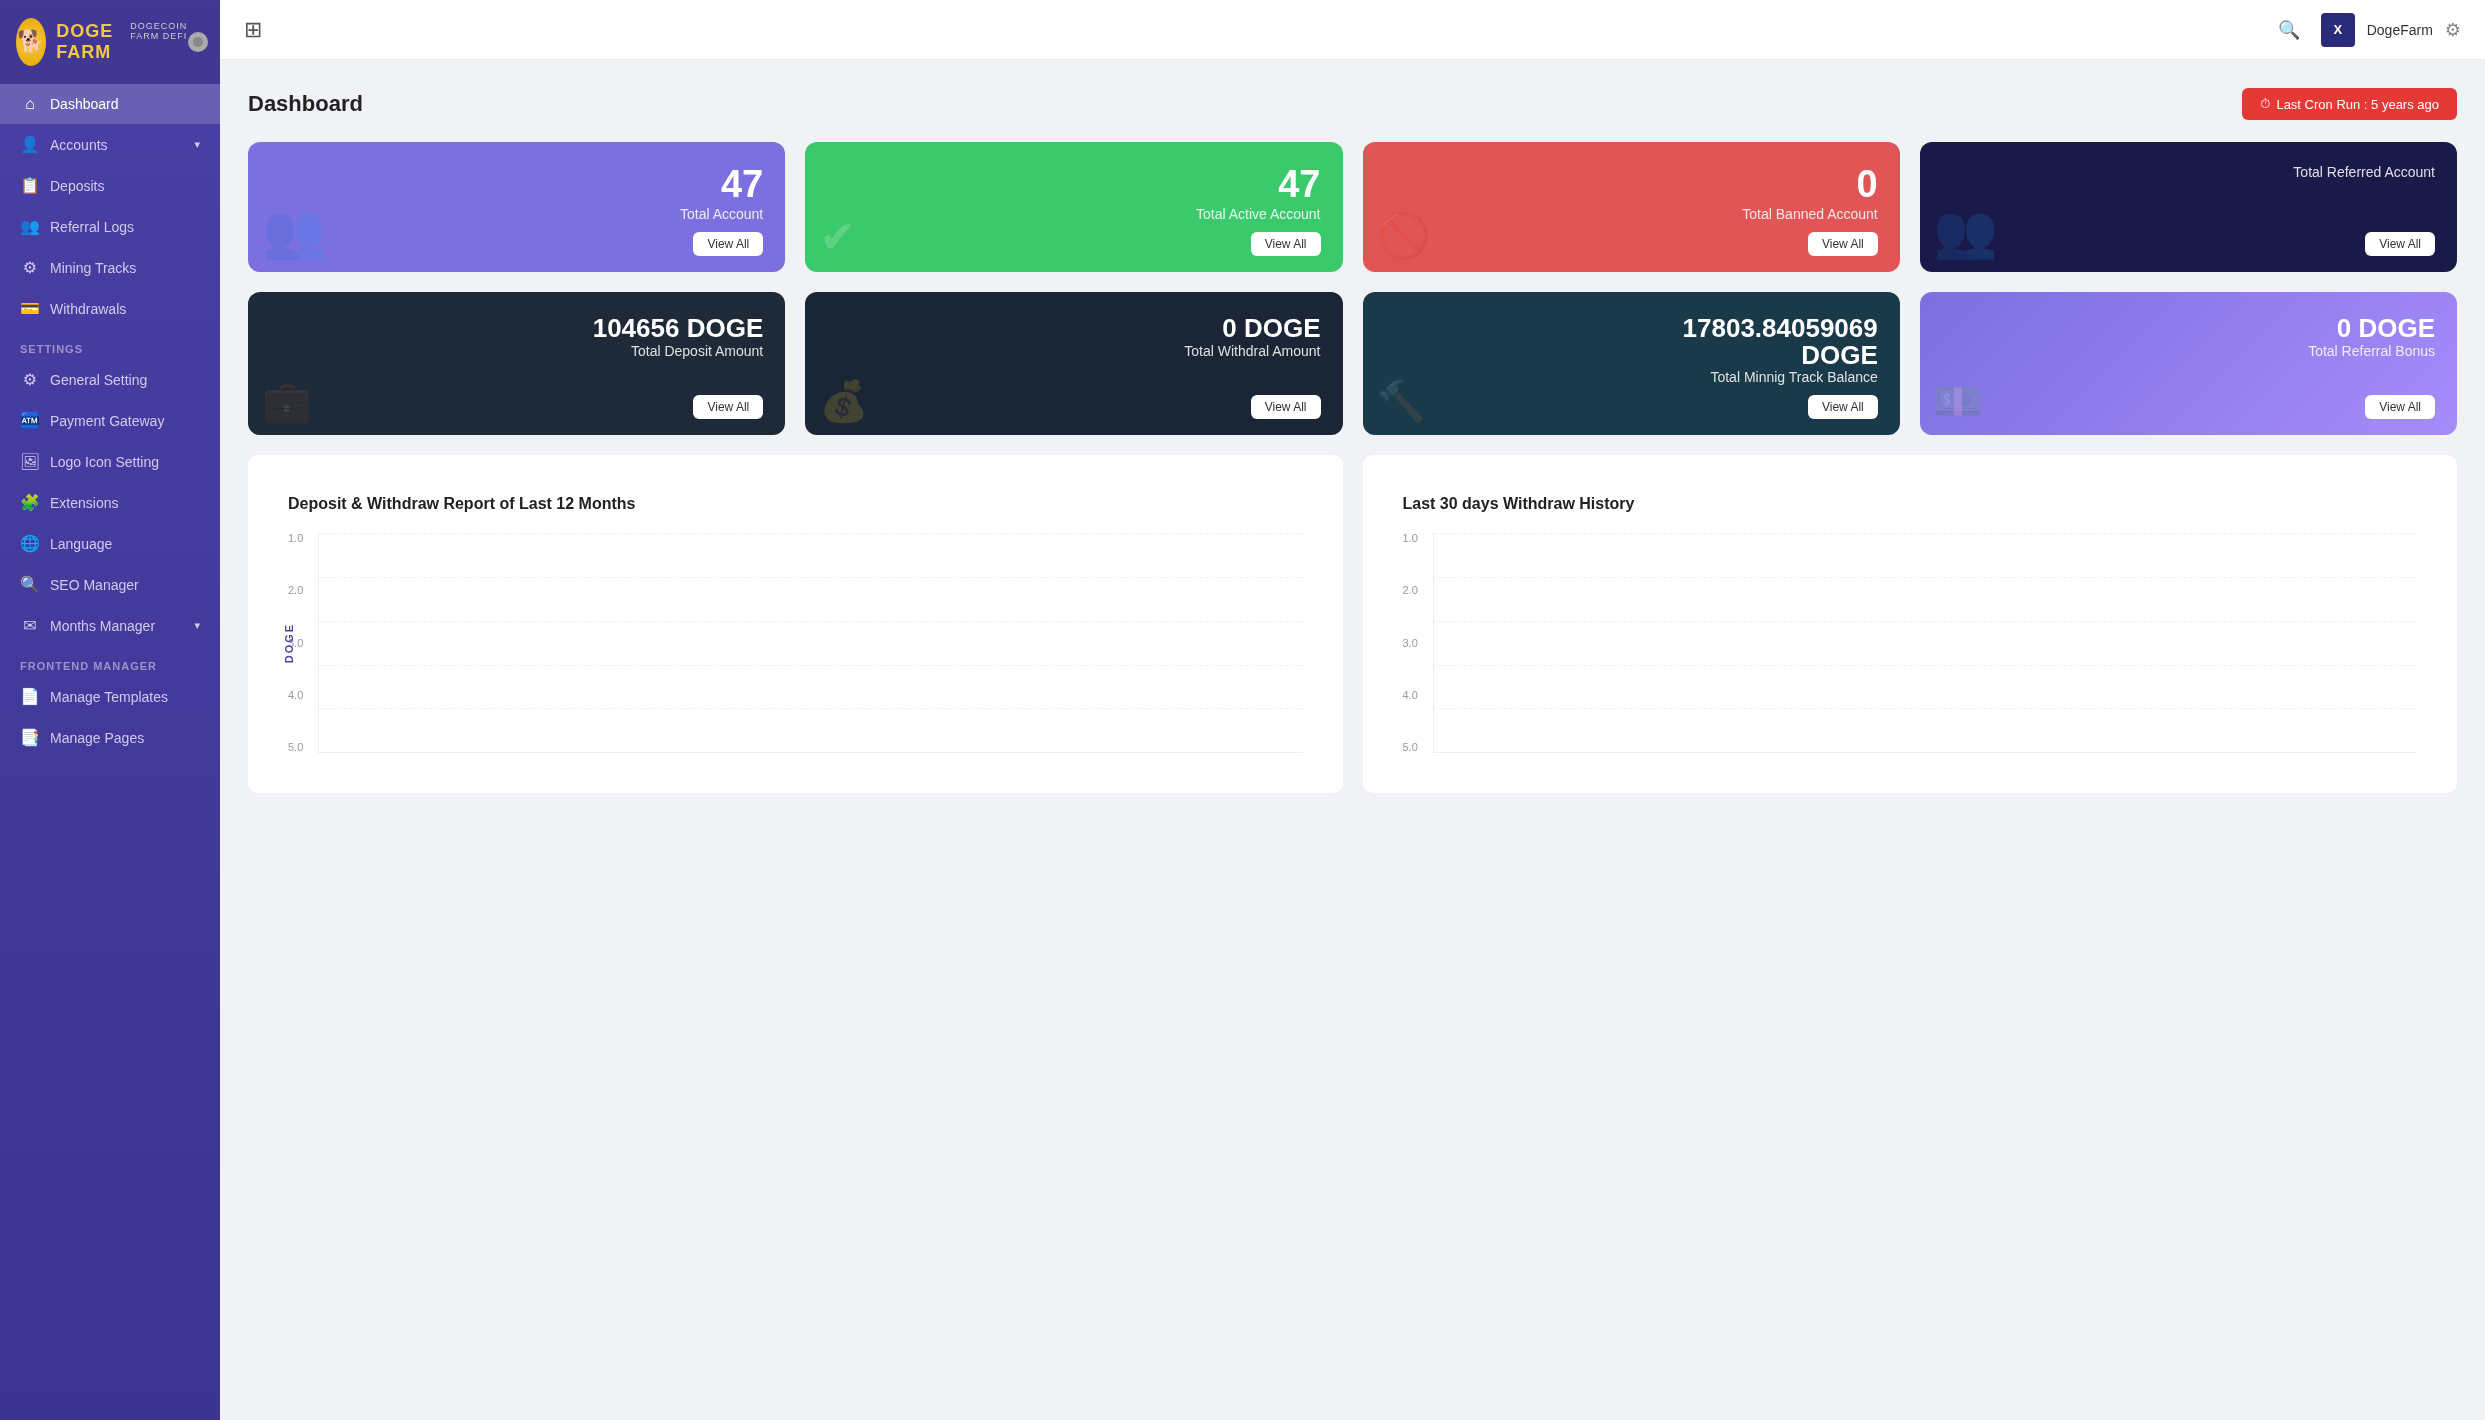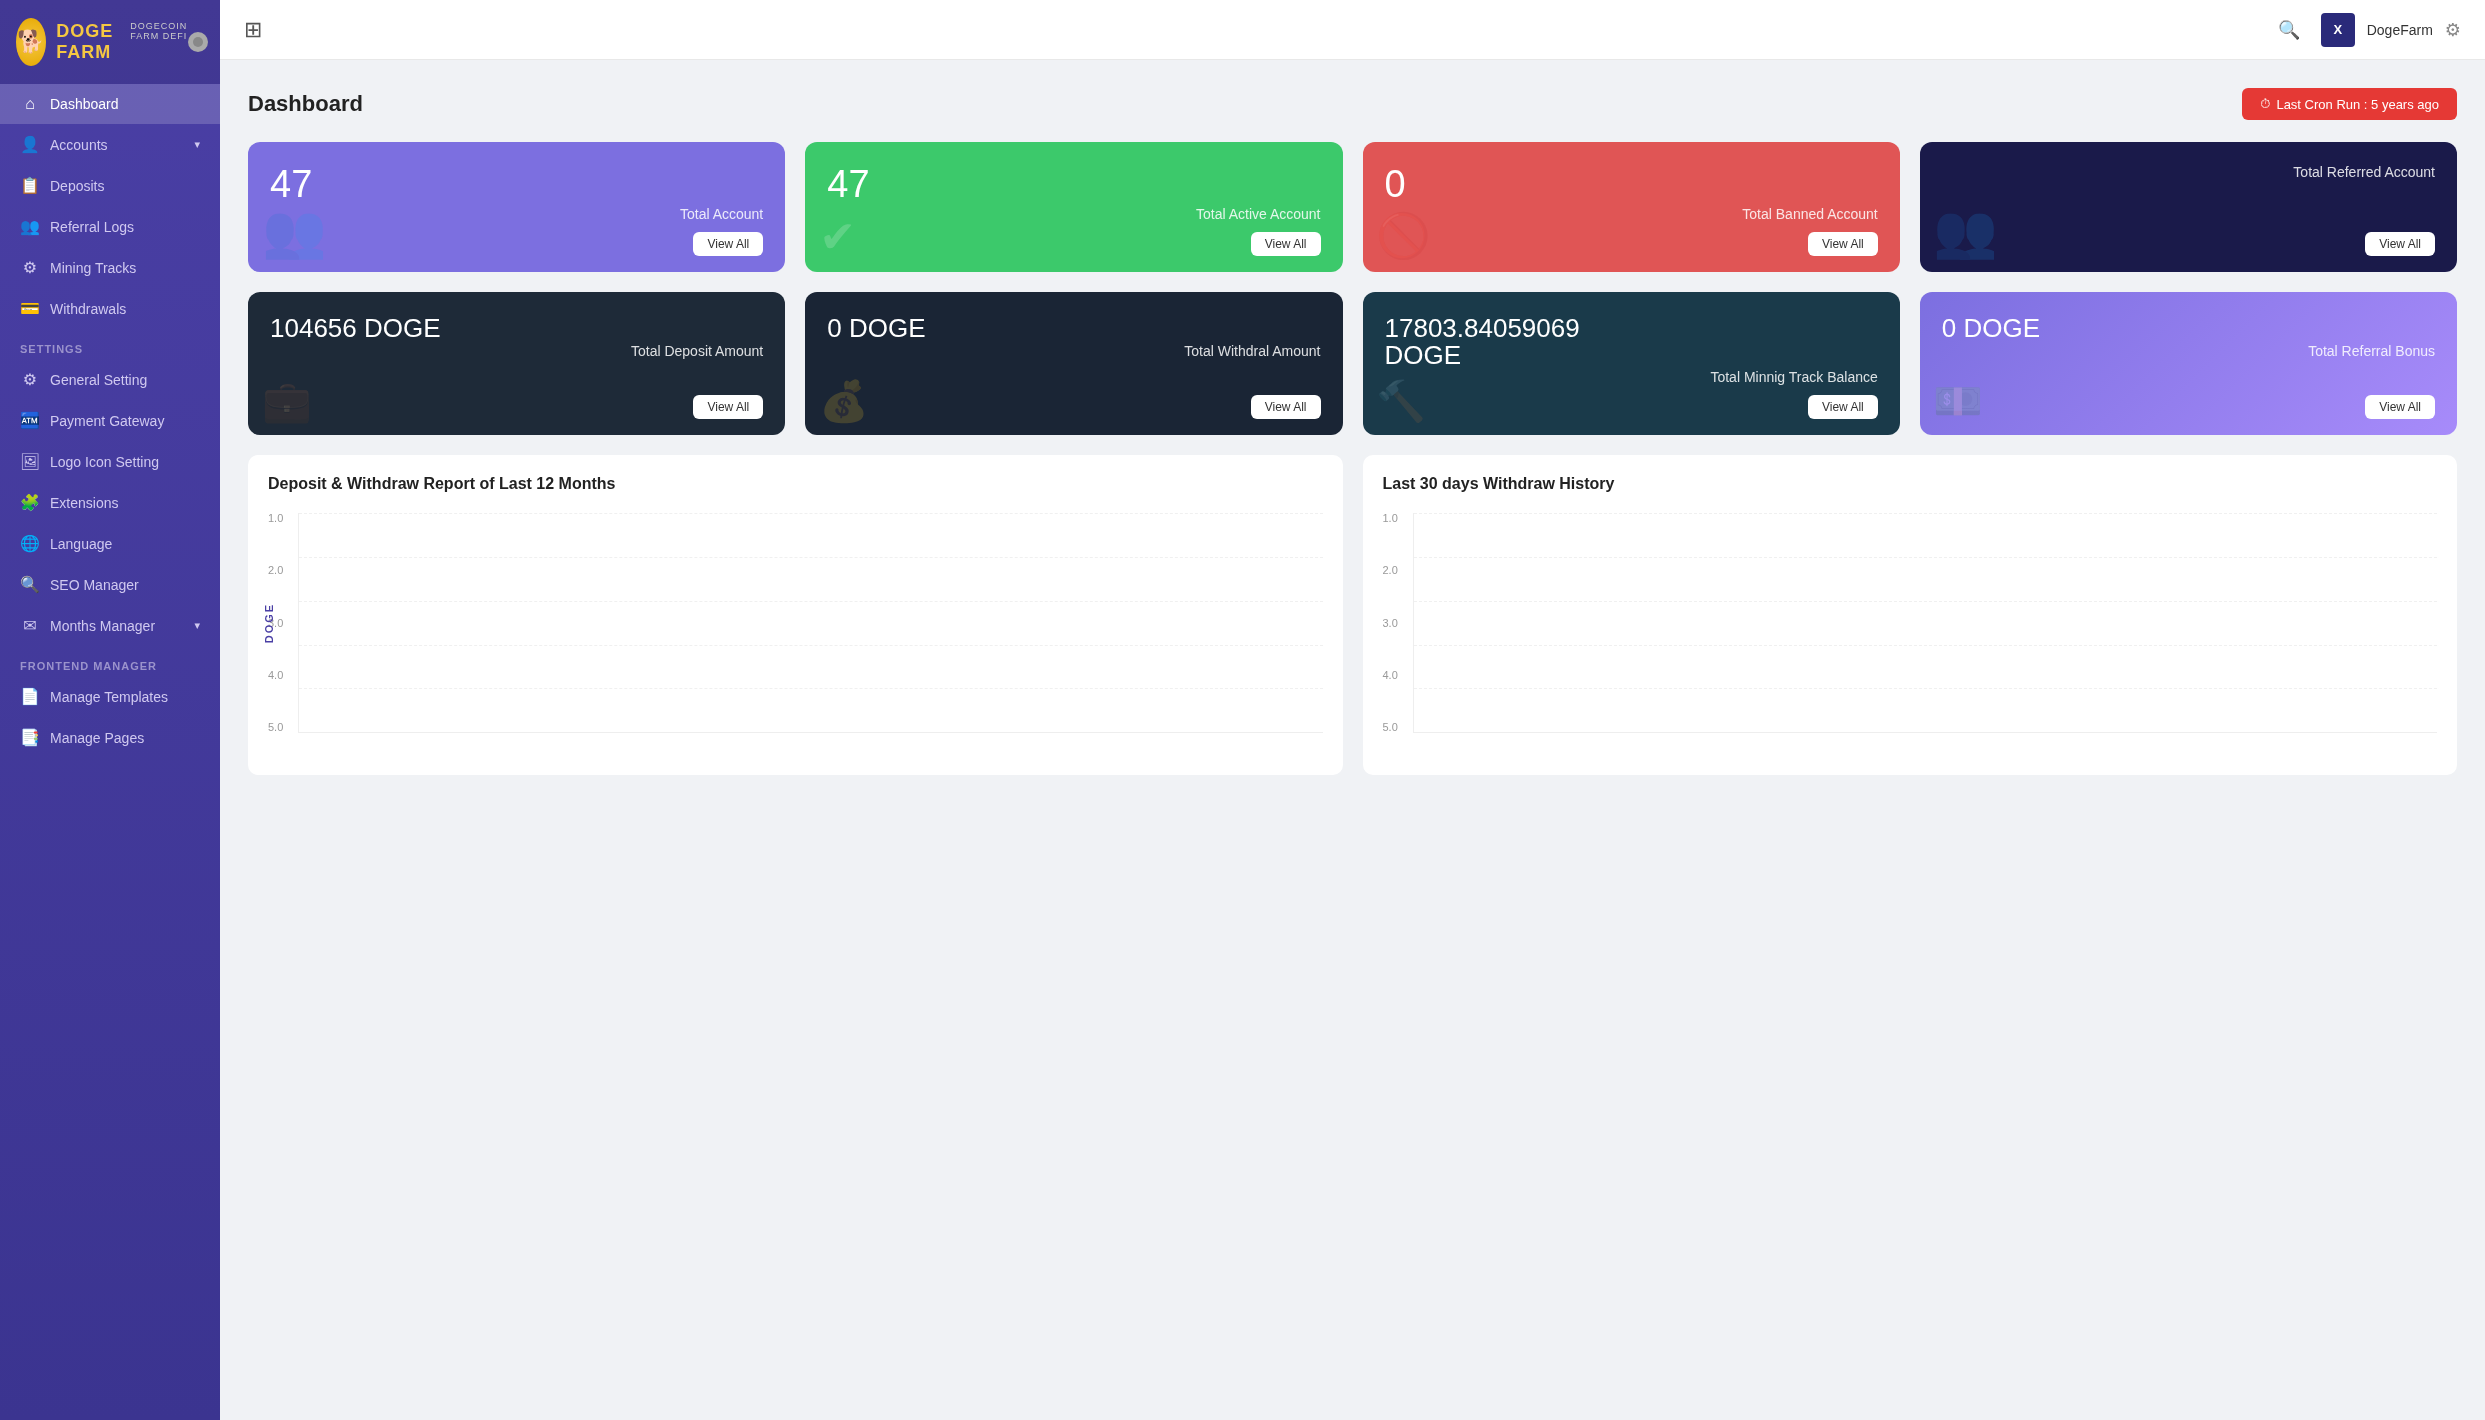--- a/index.html
+++ b/index.html
@@ -129,23 +129,23 @@
       padding: 22px 22px 16px;
       position: relative;
       overflow: hidden;
       min-height: 130px;
       display: flex;
       flex-direction: column;
       justify-content: space-between;
     }
     .stat-card .stat-num {
       font-size: 38px;
-      font-weight: 400;
+      font-weight: 700;
       color: #fff;
-      text-align: left;
+      text-align: right;
       line-height: 1.1;
     }
     .stat-card .stat-num-small {
       font-size: 26px;
     }
     .stat-card .stat-label {
       font-size: 14px;
       color: rgba(255,255,255,0.85);
       text-align: right;
       margin-bottom: 10px;
@@ -182,21 +182,21 @@
     
     .charts-row {
       display: grid;
       grid-template-columns: 1fr 1fr;
       gap: 20px;
       margin-top: 4px;
     }
     .chart-card {
       background: #fff;
       border-radius: 10px;
-      padding: 20px;
+      padding: 40px;
       min-height: 320px;
     }
     .chart-title { font-size: 16px; font-weight: 600; color: #222; margin-bottom: 20px; }
     .chart-y-labels {
       display: flex;
       flex-direction: column-reverse;
       justify-content: space-between;
       height: 220px;
       font-size: 11px;
       color: #999;

